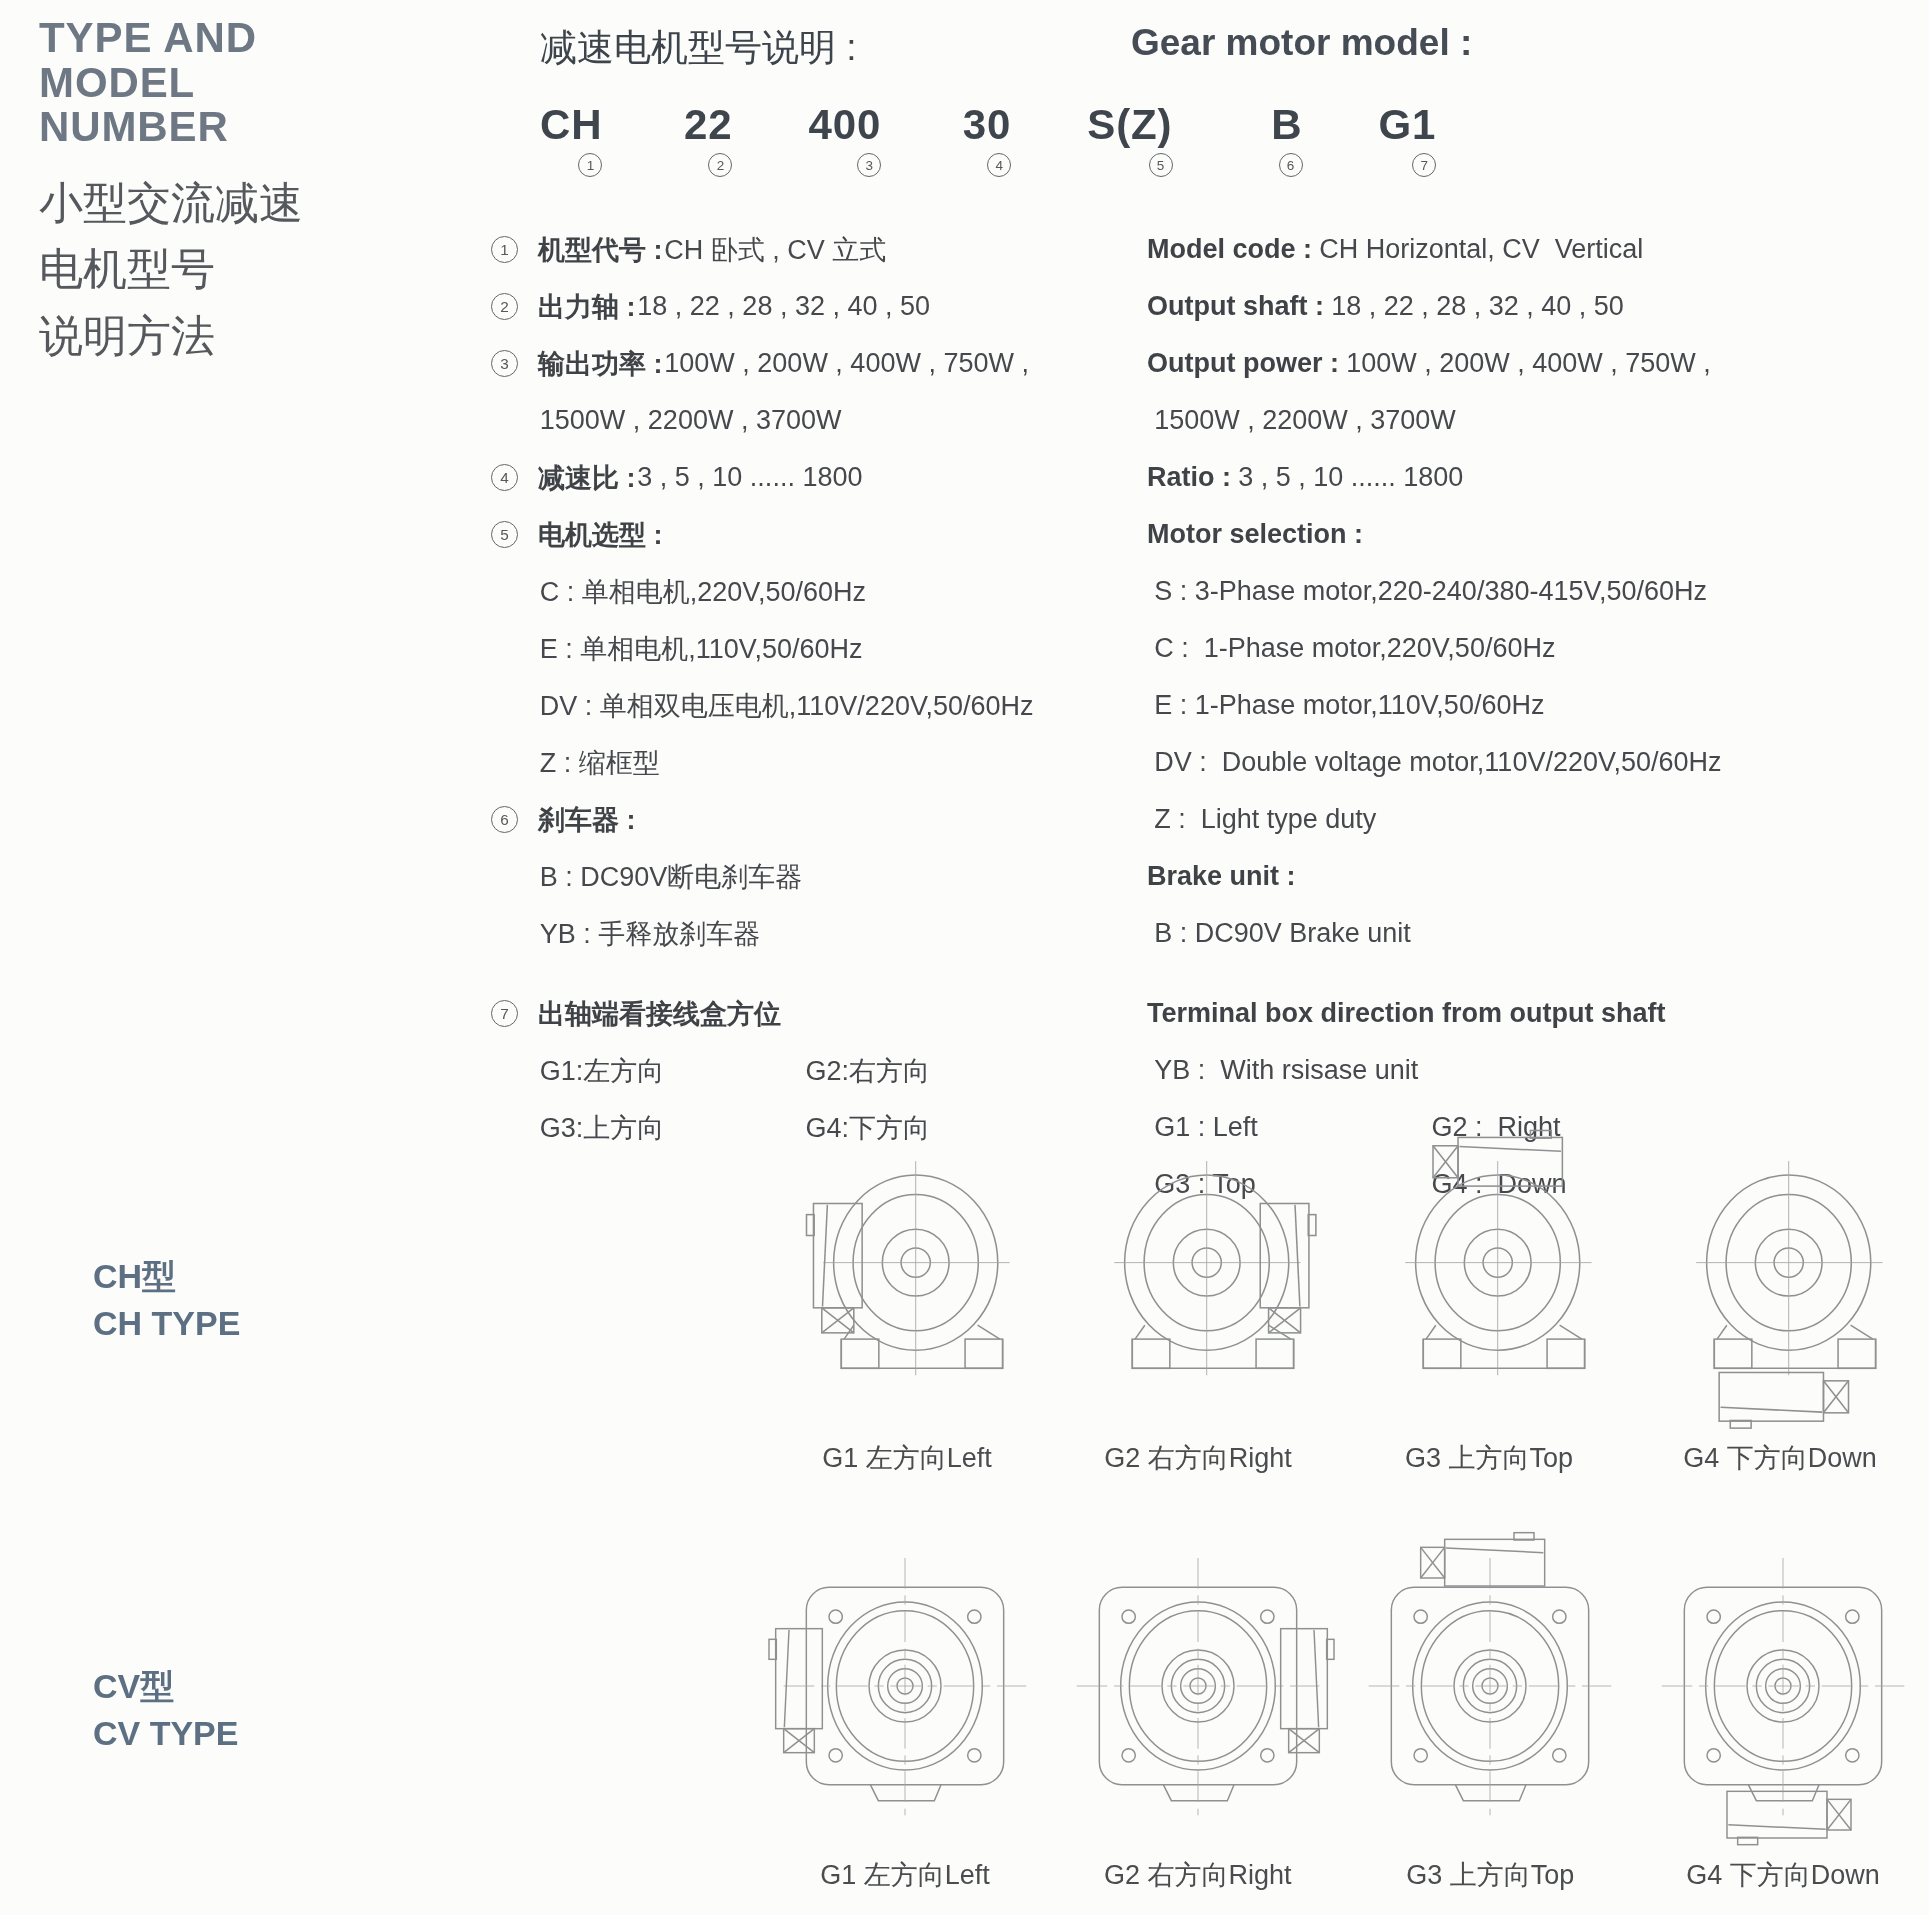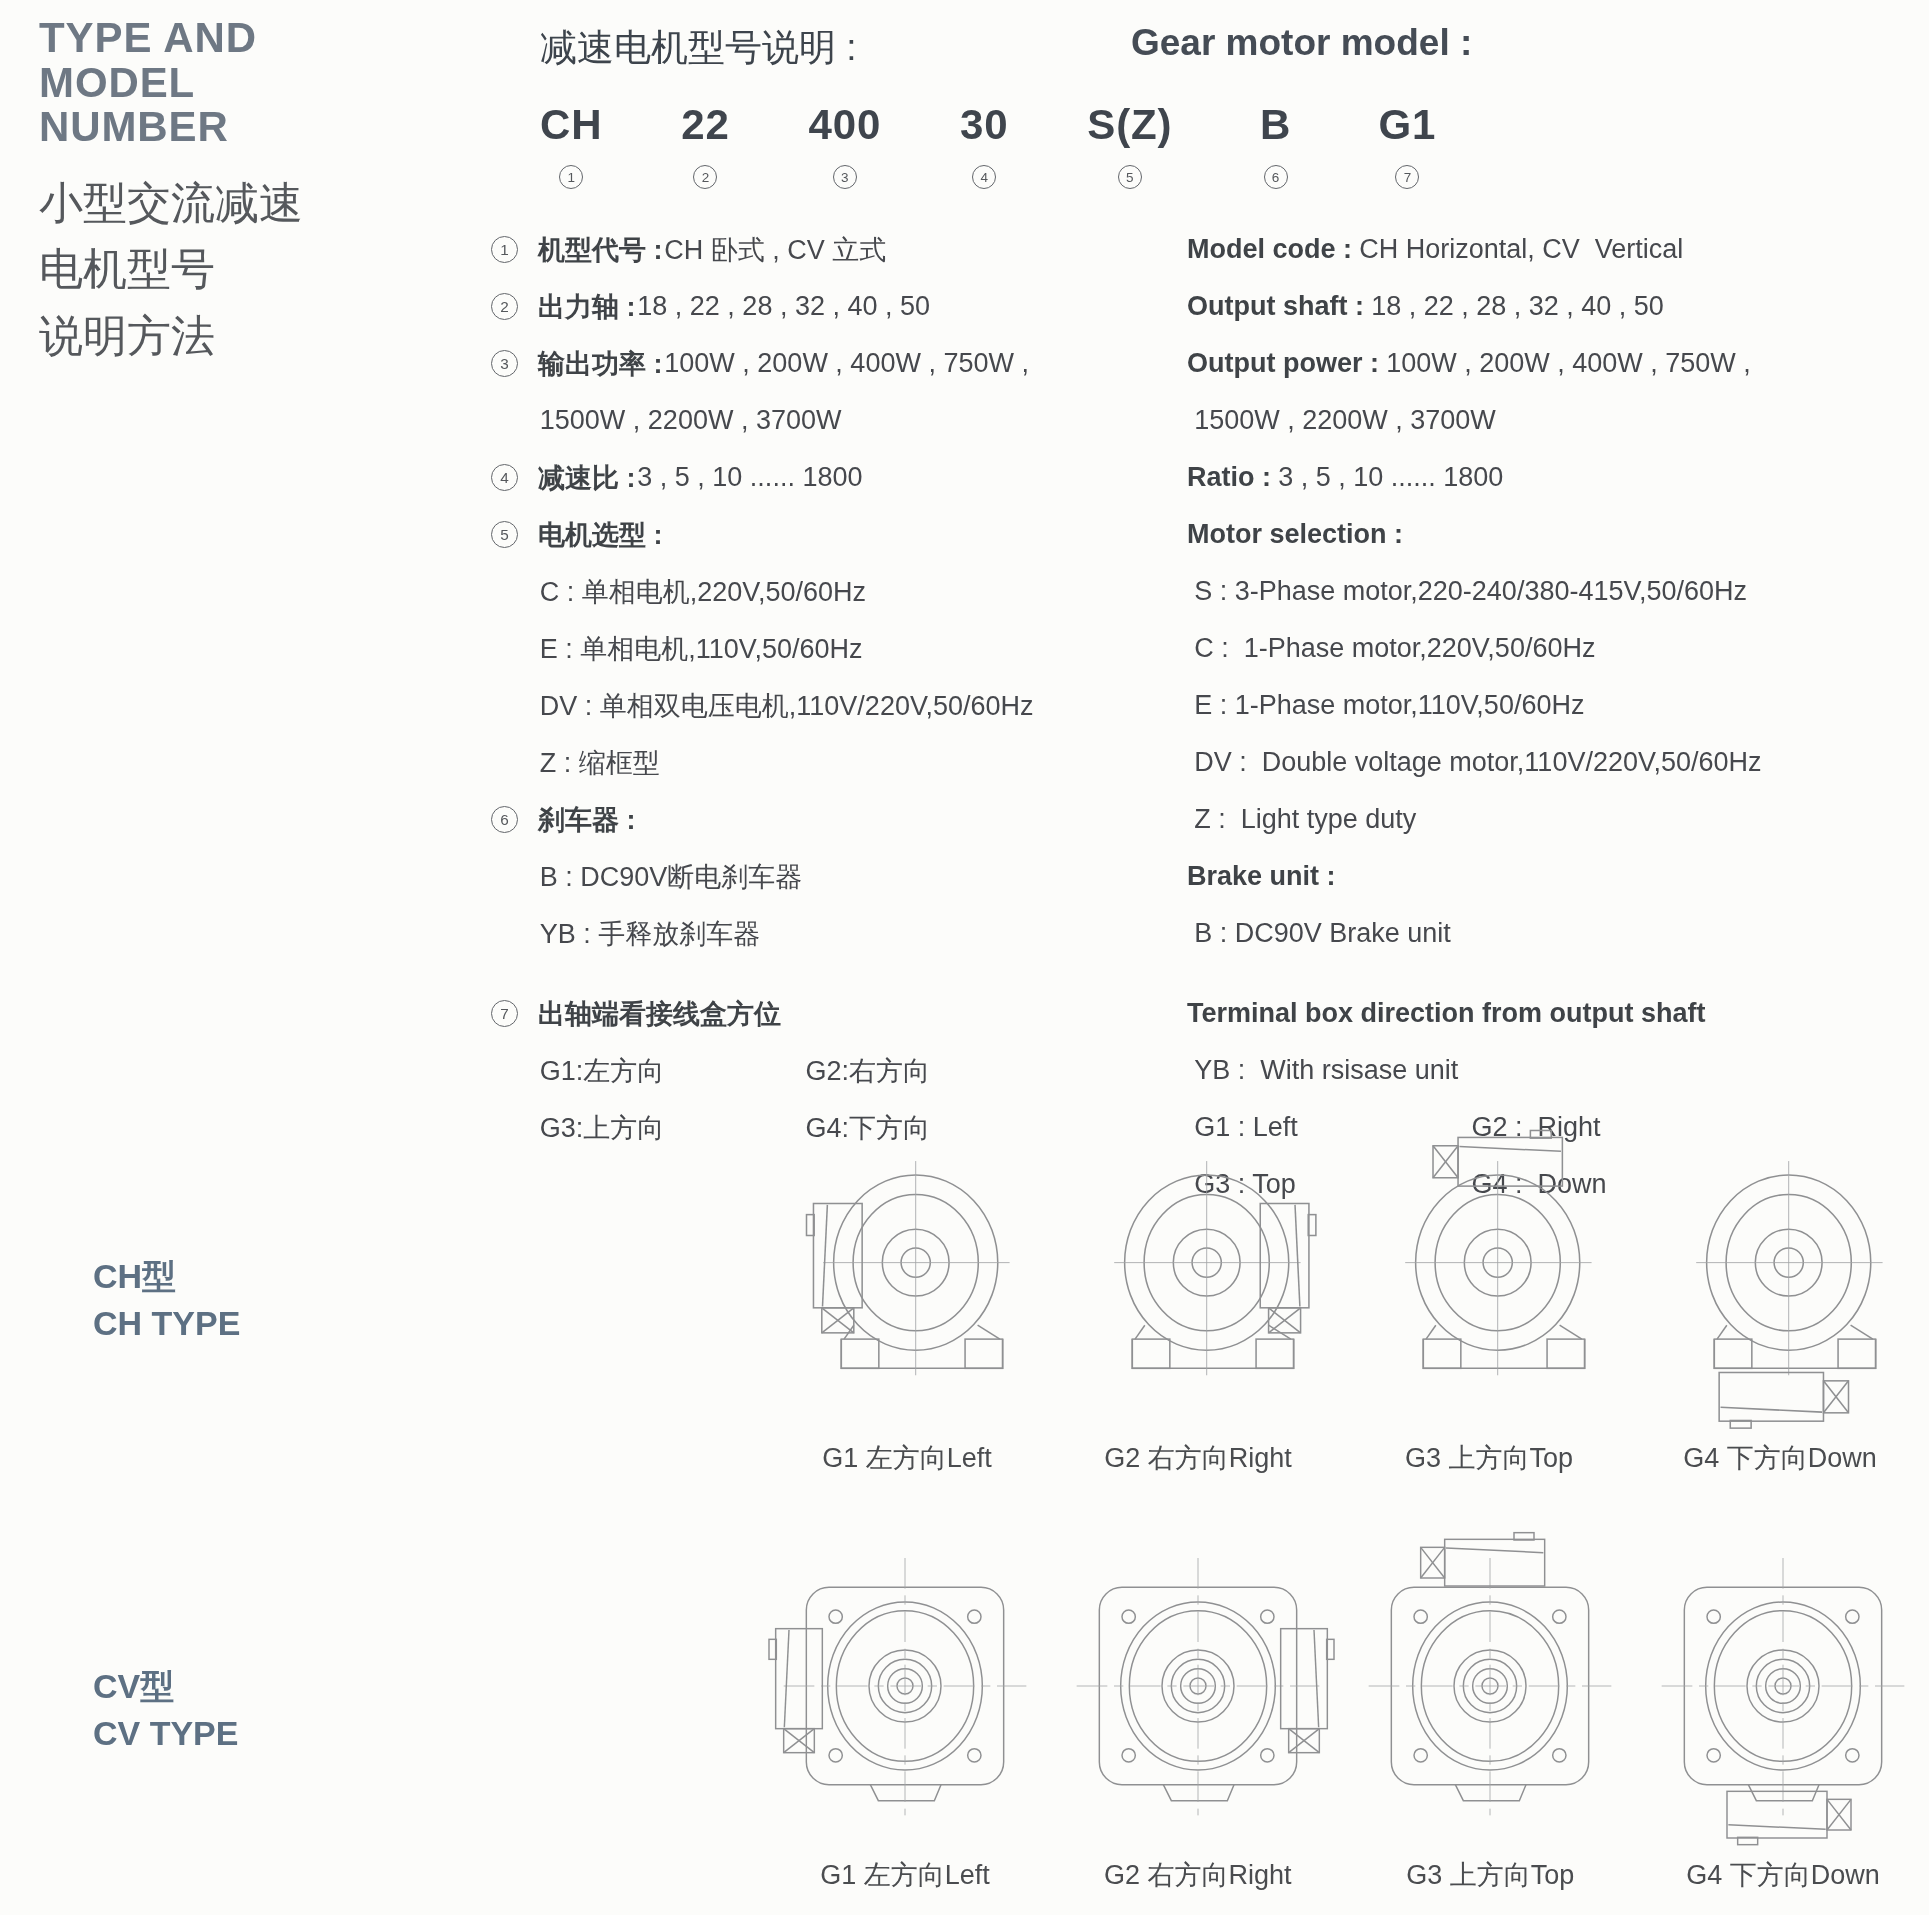--- a/index.html
+++ b/index.html
@@ -10,30 +10,30 @@
     color:#46484d;
   }
   
   .left-panel{position:absolute;left:39px;top:16px;width:378px}
   .lp-title{font-size:42px;font-weight:700;line-height:1.06;color:#6e7884;letter-spacing:0.9px}
   .lp-sub{margin-top:20px;font-size:44px;line-height:1.52;color:#55585c}
   
   .cn-title{position:absolute;left:540px;top:23.4px;font-size:37px;font-weight:400;color:#3d444c}
   .en-title{position:absolute;left:1131px;top:21.6px;font-size:37px;font-weight:700;color:#454c55}
   .code-row{position:absolute;left:540px;top:101px;display:flex;gap:76px}
-  .seg{display:flex;flex-direction:column;align-items:center;gap:16px;min-width:54px}
+  .seg{display:flex;flex-direction:column;align-items:flex-end;gap:4px;min-width:54px}
   .seg .code{font-size:42px;font-weight:700;color:#3f454d;letter-spacing:0.9px;white-space:pre}
   .crc{box-sizing:border-box;display:flex;align-items:center;justify-content:center;
        width:27px;height:27px;border:1.8px solid #63666b;border-radius:50%;
        font-size:15.3px;color:#55585c;font-style:normal;flex:none}
   .crc.sm{width:24px;height:24px;border-width:1.4px;font-size:13.5px}
   
   .col{position:absolute;top:221px}
   .col.cn{left:491px;width:698px}
-  .col.en{left:1187px;width:731px}
+  .col.en{left:1147px;width:731px}
   .row{display:flex;align-items:center;height:57px;font-size:27px;color:#46484d}
   .numc{width:47px;flex:none;display:flex;align-items:center}
   .lbl{font-weight:700;color:#3f4347;white-space:pre}
   .val{white-space:pre}
   .col.cn .val{margin-left:1.8px}
   .col.en .val{margin-left:7.2px}
   .gap-top{margin-top:23.4px}
   .indent-cn{margin-left:158px}
   .indent-en{margin-left:234px}
   .pair{width:264px;flex:none}

